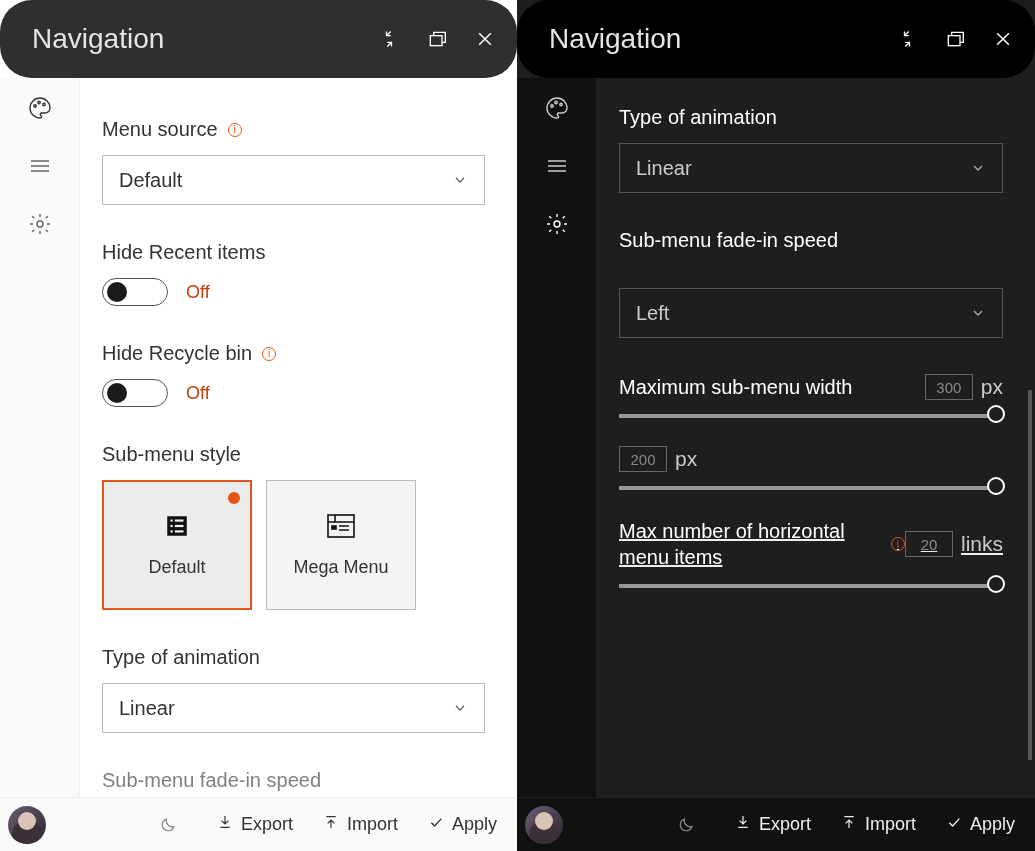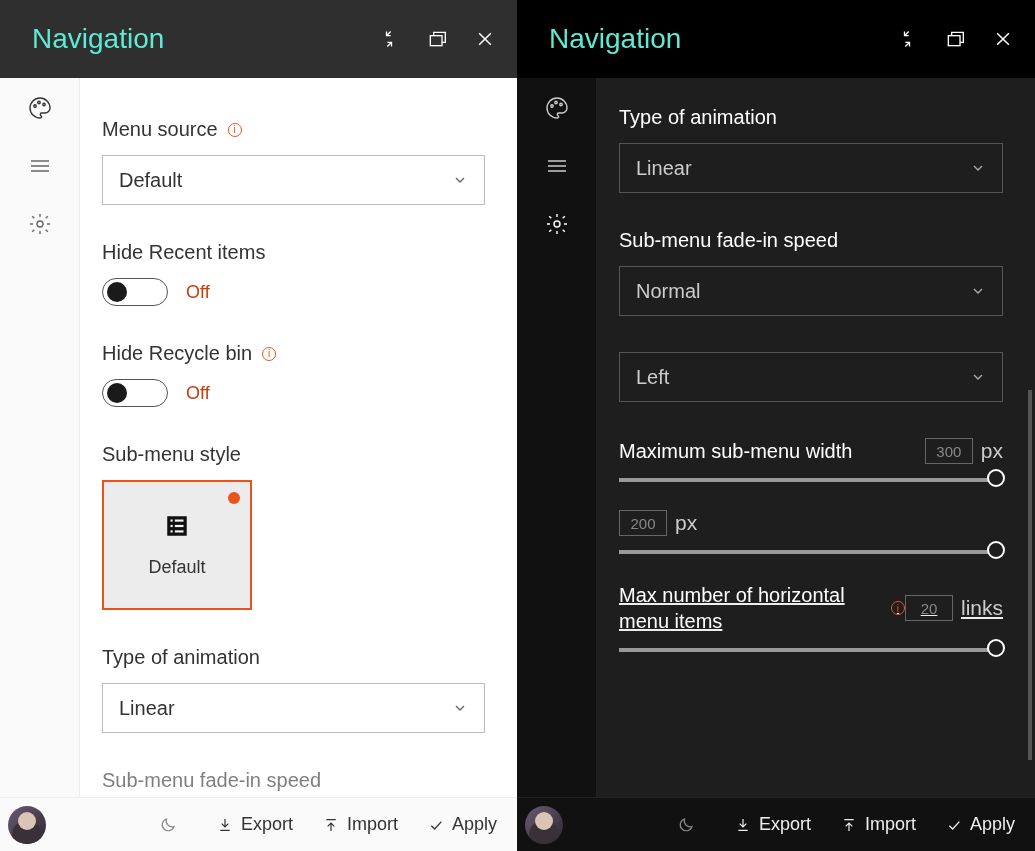--- a/index.html
+++ b/index.html
@@ -1,21 +1,21 @@
 <!DOCTYPE html>
 <html><head>
   <meta charset="utf-8">
   <style>
     * { box-sizing: border-box; margin: 0; padding: 0; font-family: "Segoe UI", Tahoma, Geneva, Verdana, sans-serif; font-weight: 300;}
     body { display: flex; width: 1035px; height: 851px; background: #111; }
     .panel { display: flex; flex-direction: column; height: 100%; }
     .panel.light { width: 517px; color: #333; background: #fff; }
     .panel.dark  { width: 518px; color: #eee; background: #1e1e1e; }
 
-    .titlebar { height: 78px; display: flex; align-items: center; background: #2f2f2f; color:#5eead4; }
+    .titlebar { height: 78px; display: flex; align-items: center; background: #2f2f2f; color:#e5e5e5;border-radius:32px; }
     .dark .titlebar { background: #000; }
     .title-text { font-size: 28px; padding-left: 32px; flex: 1; }
     .title-icons { display: flex; gap: 28px; align-items: center; padding-right: 22px; }
     .tb-icon { width:20px; height:20px; color: #fff; cursor:pointer; }
 
     .body { flex:1; display:flex; min-height:0; }
     .side { width: 80px; display:flex; flex-direction:column; align-items:center; padding-top:18px; gap:34px; background:#fafafa; border-right:1px solid #eee;}
     .dark .side { background:#111; border-right:1px solid #222;}
     .side-ic { width:24px; height:24px; color:#666; cursor:pointer;}
     .dark .side-ic { color:#ccc; }
@@ -52,21 +52,21 @@
     .unit{ font-size:21px;color:#ccc;}
     .dark .num-row .field-label{color:#fff;}
     .slider { height:4px; background:#888; position:relative; margin:14px 0 28px 0;}
     .slider-knob{ width:18px;height:18px;border:2px solid #fff;border-radius:50%;background:#1e1e1e;position:absolute;top:-9px;right:-2px;}
     .dark .slider{ background:#999;}
 
     .footer{ height:54px; background:#fafafa; border-top:1px solid #eee; display:flex; align-items:center; padding:0 20px 0 8px; gap:30px;}
     .dark .footer{ background:#111; border-top-color:#222;}
     .avatar{ width:38px;height:38px;border-radius:50%;background:linear-gradient(135deg,#6b5b73,#2c2630);margin-right:auto; position:relative; overflow:hidden;}
     .avatar::after{content:"";position:absolute;width:18px;height:18px;background:#d9c4b5;border-radius:50%;top:6px;left:10px;box-shadow:0 14px 0 6px #3a3138;}
-    .fbtn{display:flex;align-items:center;gap:8px;font-size:18px;cursor:pointer;}
+    .fbtn{display:flex;gap:8px;font-size:18px;cursor:pointer;}
     .fic{width:16px;height:16px;}
     .light .fbtn{color:#333;}
     .dark .fbtn{color:#eee;}
     .moon{width:18px;height:18px;color:#888;margin-right:10px;cursor:pointer;}
 
     .scroll-indicator{ position:absolute; right:3px; top:390px; width:4px; height:370px; background:#555;}
   </style>
 </head>
 <body>
 
@@ -150,20 +150,29 @@
                 <rect x="3" y="3" width="18" height="18"></rect>
                 <rect x="6" y="6" width="2" height="2" fill="#f4f4f4"></rect>
                 <rect x="10" y="6" width="8" height="2" fill="#f4f4f4"></rect>
                 <rect x="6" y="11" width="2" height="2" fill="#f4f4f4"></rect>
                 <rect x="10" y="11" width="8" height="2" fill="#f4f4f4"></rect>
                 <rect x="6" y="16" width="2" height="2" fill="#f4f4f4"></rect>
                 <rect x="10" y="16" width="8" height="2" fill="#f4f4f4"></rect>
               </svg>
             <span class="tile-label">Default</span>
           </div>
+          <div class="tile">
+            <svg class="tile-icon" viewBox="0 0 28 24" fill="none" stroke="currentColor" stroke-width="1.6">
+                <rect x="1" y="1" width="26" height="22"></rect>
+                <path d="M1 8h26M8 1v7"></path>
+                <rect x="5" y="12" width="4" height="3" fill="currentColor"></rect>
+                <path d="M12 12h10M12 16h10"></path>
+              </svg>
+            <span class="tile-label">Mega Menu</span>
+          </div>
         </div>
       </div>
 
       <div class="group">
         <div class="field-label">Type of animation</div>
         <div class="select">
           <span>Linear</span>
           <svg width="16" height="16" viewBox="0 0 24 24" fill="none" stroke="#666" stroke-width="2">
               <path d="M6 9l6 6 6-6"></path>
             </svg>
@@ -240,26 +249,20 @@
         <div class="select">
           <span>Linear</span>
           <svg width="16" height="16" viewBox="0 0 24 24" fill="none" stroke="#aaa" stroke-width="2">
               <path d="M6 9l6 6 6-6"></path>
             </svg>
         </div>
       </div>
 
       <div class="group">
         <div class="field-label">Sub-menu fade-in speed</div>
-        <div class="select">
-          <span>Normal</span>
-          <svg width="16" height="16" viewBox="0 0 24 24" fill="none" stroke="#aaa" stroke-width="2">
-              <path d="M6 9l6 6 6-6"></path>
-            </svg>
-        </div>
       </div>
 
       <div class="group">
         <div class="select">
           <span>Left</span>
           <svg width="16" height="16" viewBox="0 0 24 24" fill="none" stroke="#aaa" stroke-width="2">
               <path d="M6 9l6 6 6-6"></path>
             </svg>
         </div>
       </div>

